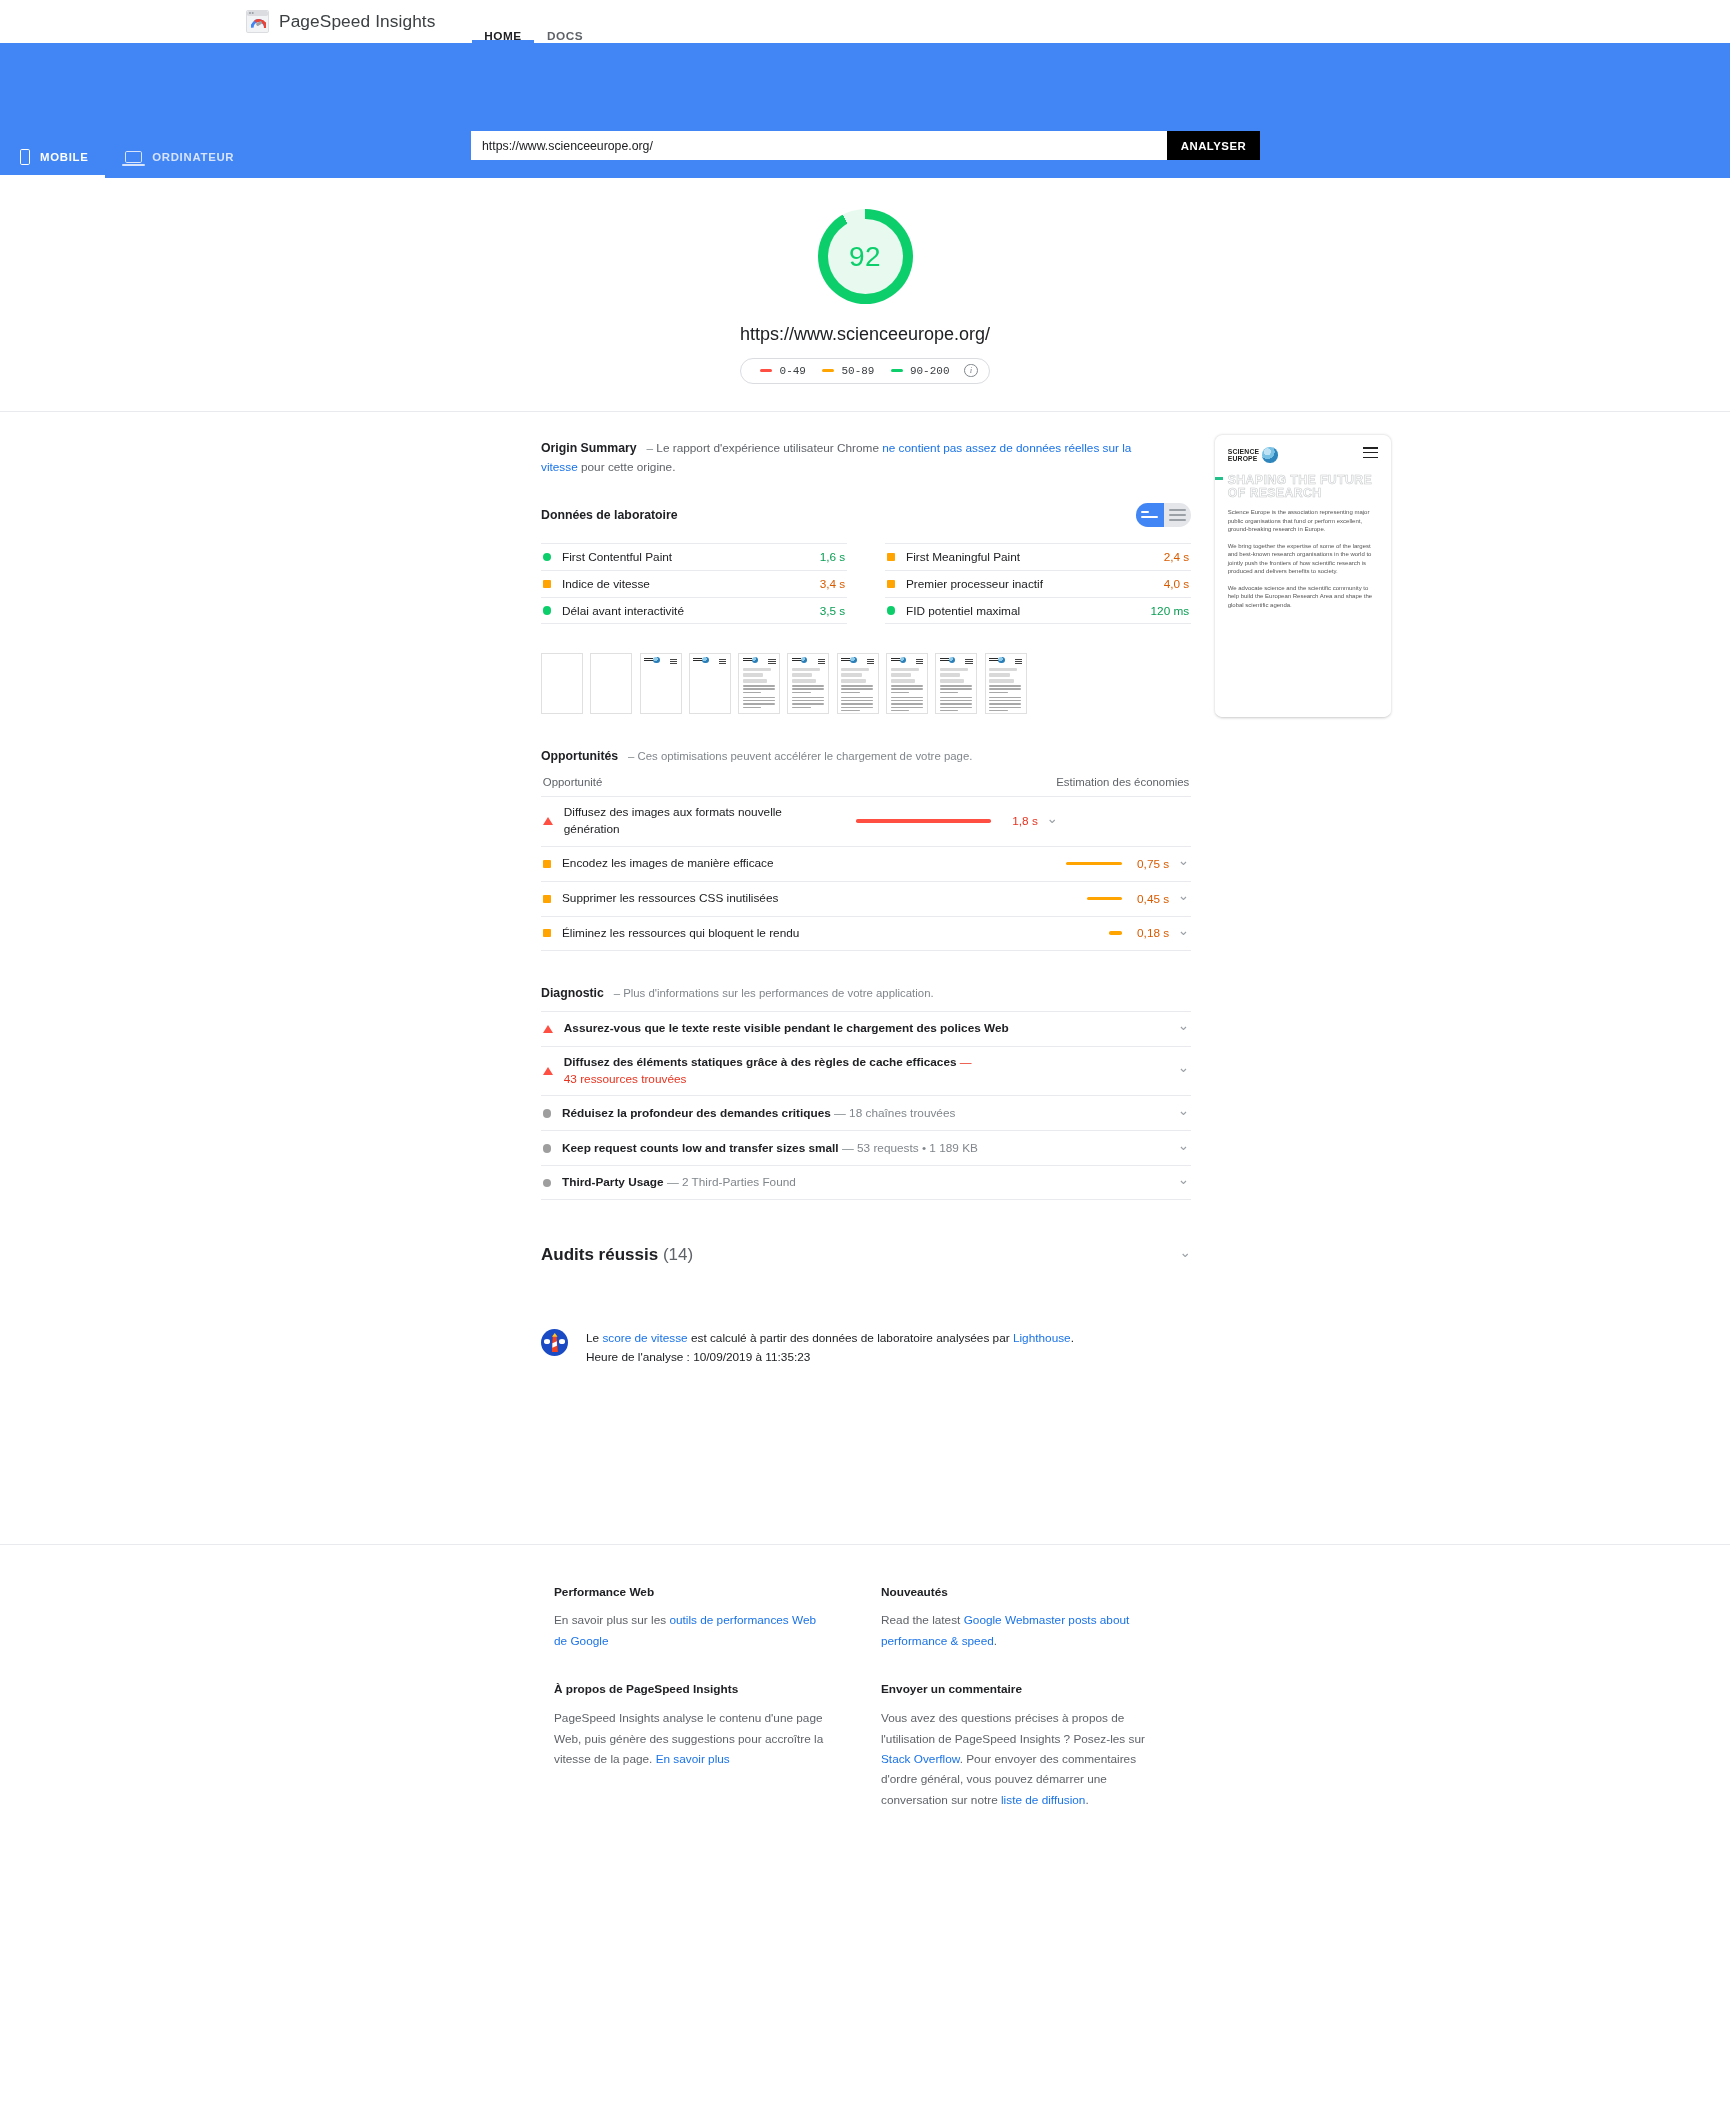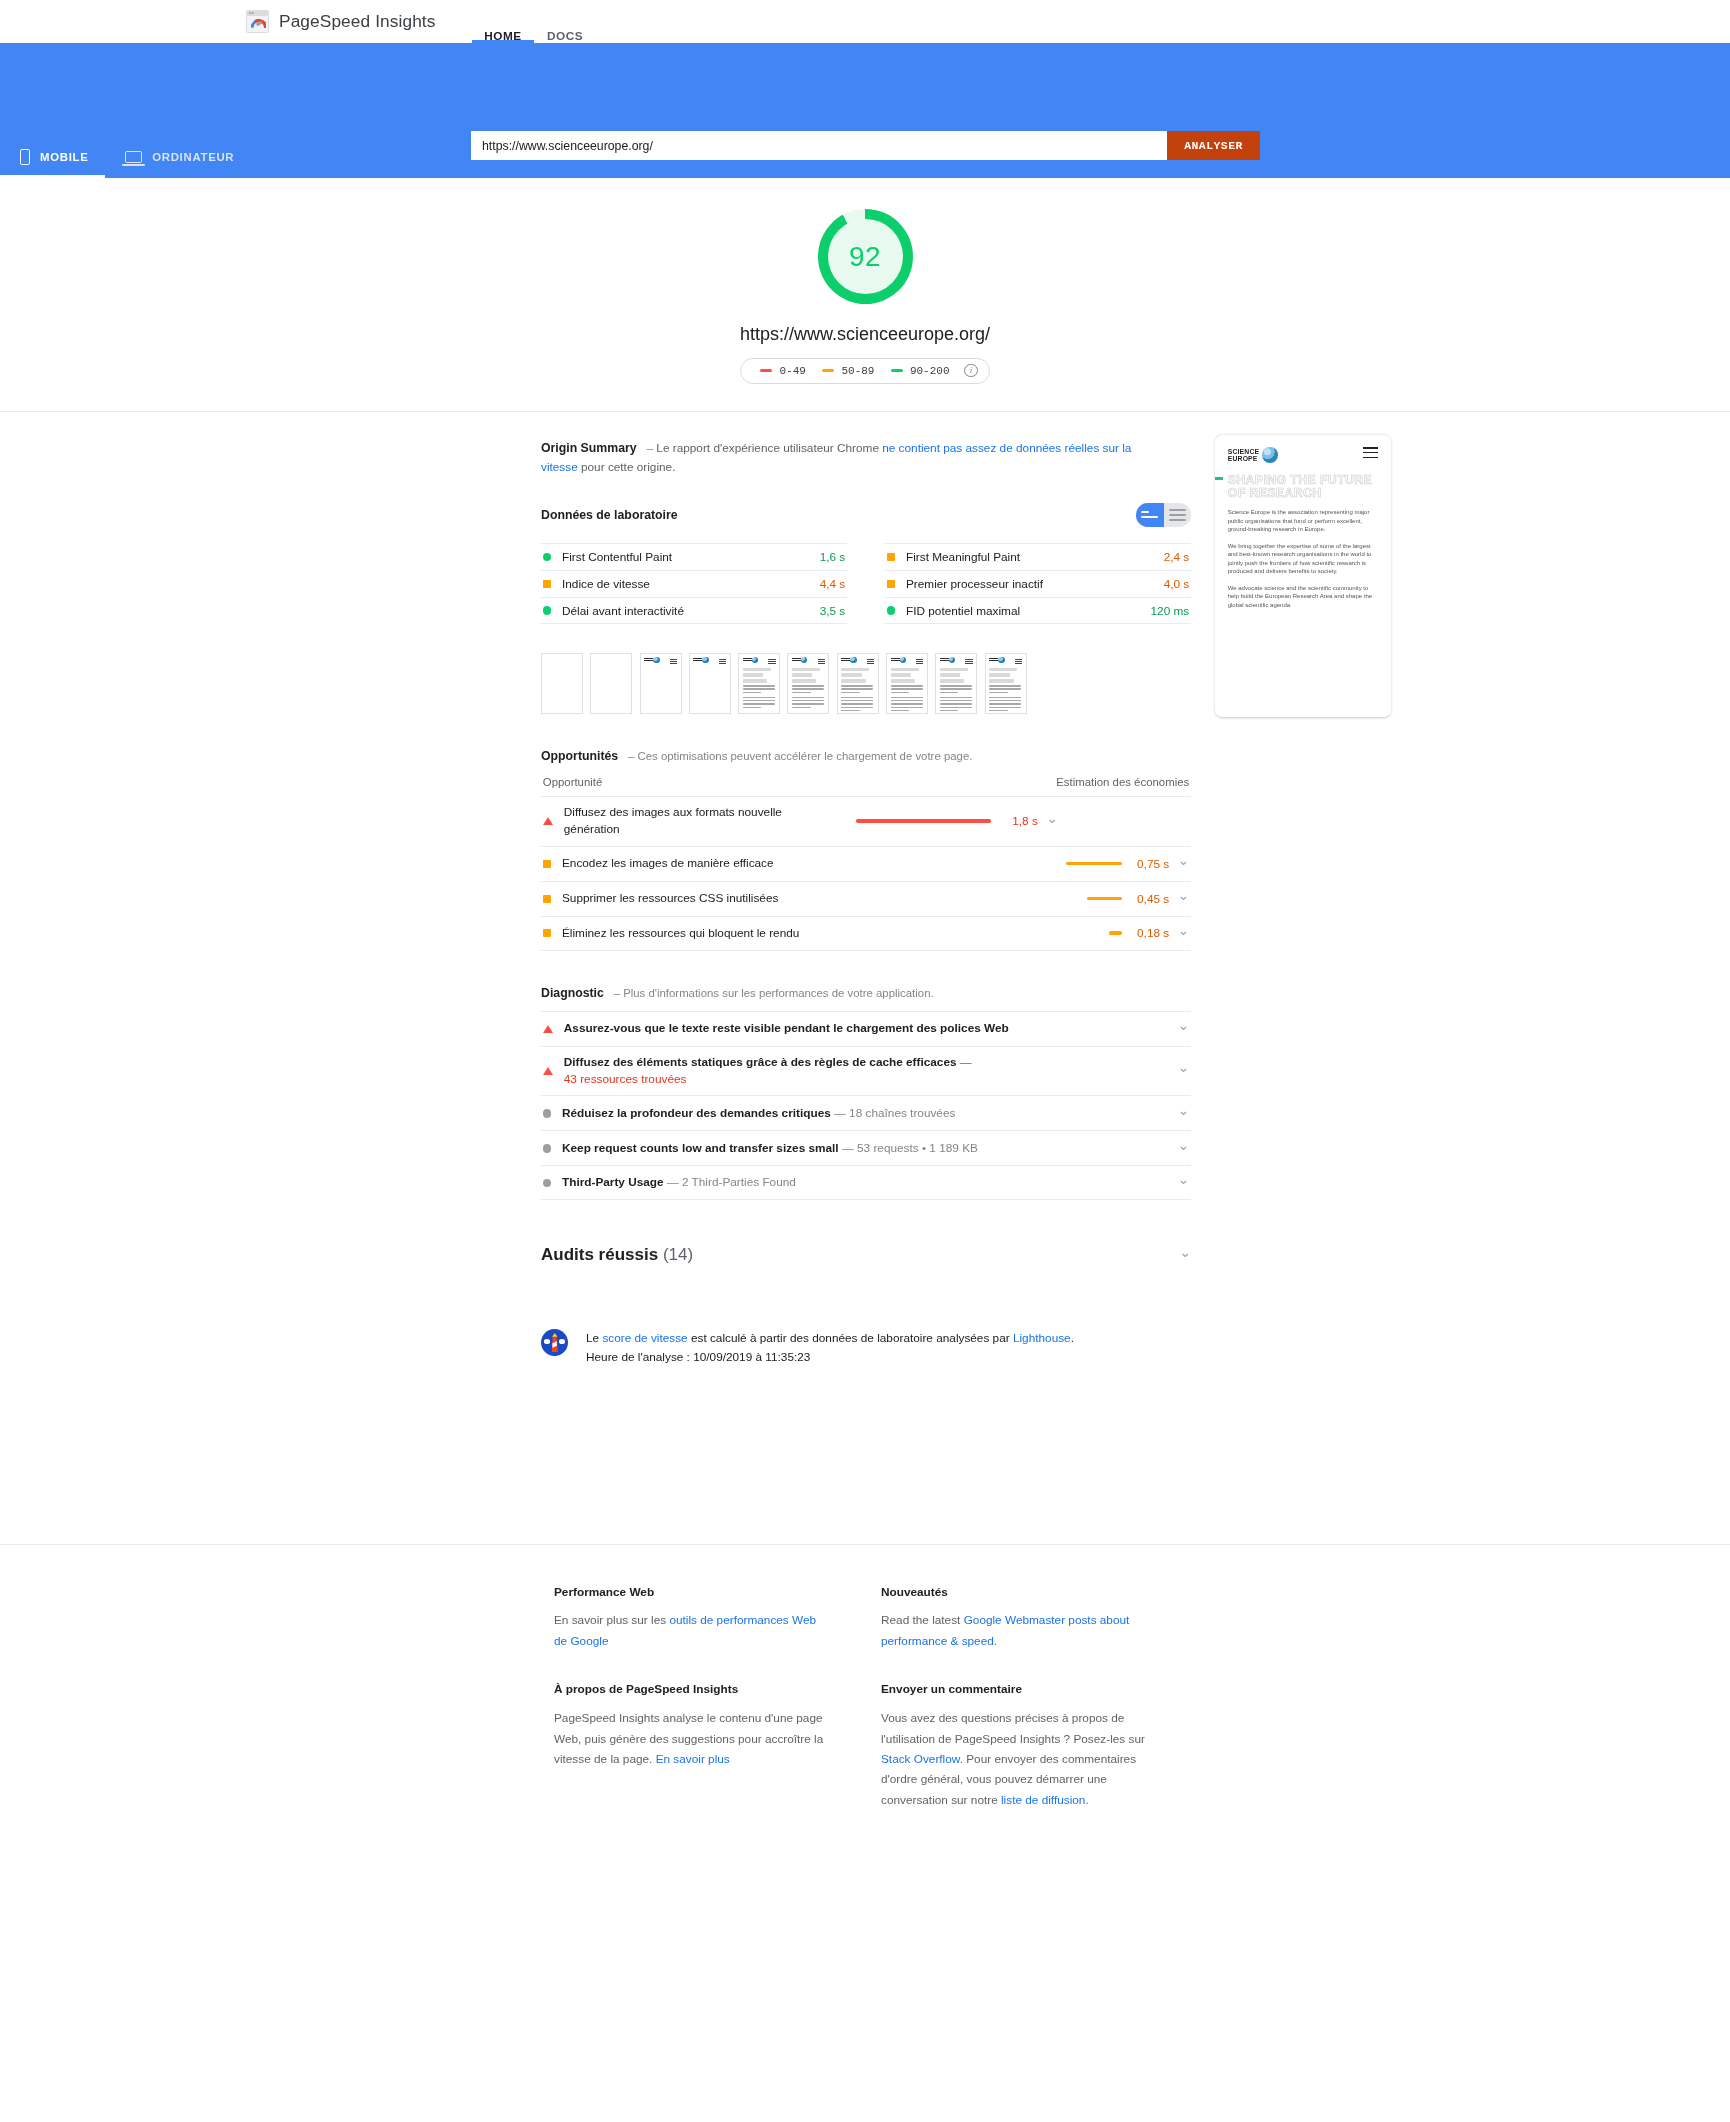--- a/index.html
+++ b/index.html
@@ -62,22 +62,22 @@
   }
   .searchrow {
     position:absolute; left:471px; top:88px; display:flex; align-items:stretch;
   }
   .urlinput {
     width:696px; height:29px; border:none; outline:none; background:#fff;
     font-family:"Liberation Sans", sans-serif; font-size:12.3px; color:#202124;
     padding:0 11px; border-radius:0;
   }
   .analyse-btn {
-    width:93px; height:29px; background:#c2410c; color:#fff; border:none;
-    font-family:Liberation Mono, monospace; font-size:11.4px; font-weight:bold;
+    width:93px; height:29px; background:#000000; color:#fff; border:none;
+    font-family:Liberation Sans, sans-serif; font-size:11.4px; font-weight:bold;
     letter-spacing:0.5px; cursor:pointer;
   }
   .devtabs { position:absolute; left:0; bottom:0; display:flex; align-items:flex-end; }
   .devtab {
     display:flex; align-items:center; height:42px; padding:0 16.4px 0 20px;
     color:#d7e4fc; font-size:11.4px; font-weight:bold; letter-spacing:0.7px;
     cursor:pointer; position:relative;
   }
   .devtab.active { color:#fff; }
   .devtab.active:after {
@@ -369,21 +369,21 @@
                 <span class="mk green"></span>
             <span class="metric-name">First Contentful Paint</span>
               </span>
             <span class="metric-val v-green">1,6 s</span>
           </div>
           <div class="metric-row">
             <span class="metric-left">
                 <span class="mk orange"></span>
             <span class="metric-name">Indice de vitesse</span>
               </span>
-            <span class="metric-val v-orange">4,4 s</span>
+            <span class="metric-val v-orange">3,4 s</span>
           </div>
           <div class="metric-row">
             <span class="metric-left">
                 <span class="mk green"></span>
             <span class="metric-name">Délai avant interactivité</span>
               </span>
             <span class="metric-val v-green">3,5 s</span>
           </div>
         </div>
         <div class="metric-col">

